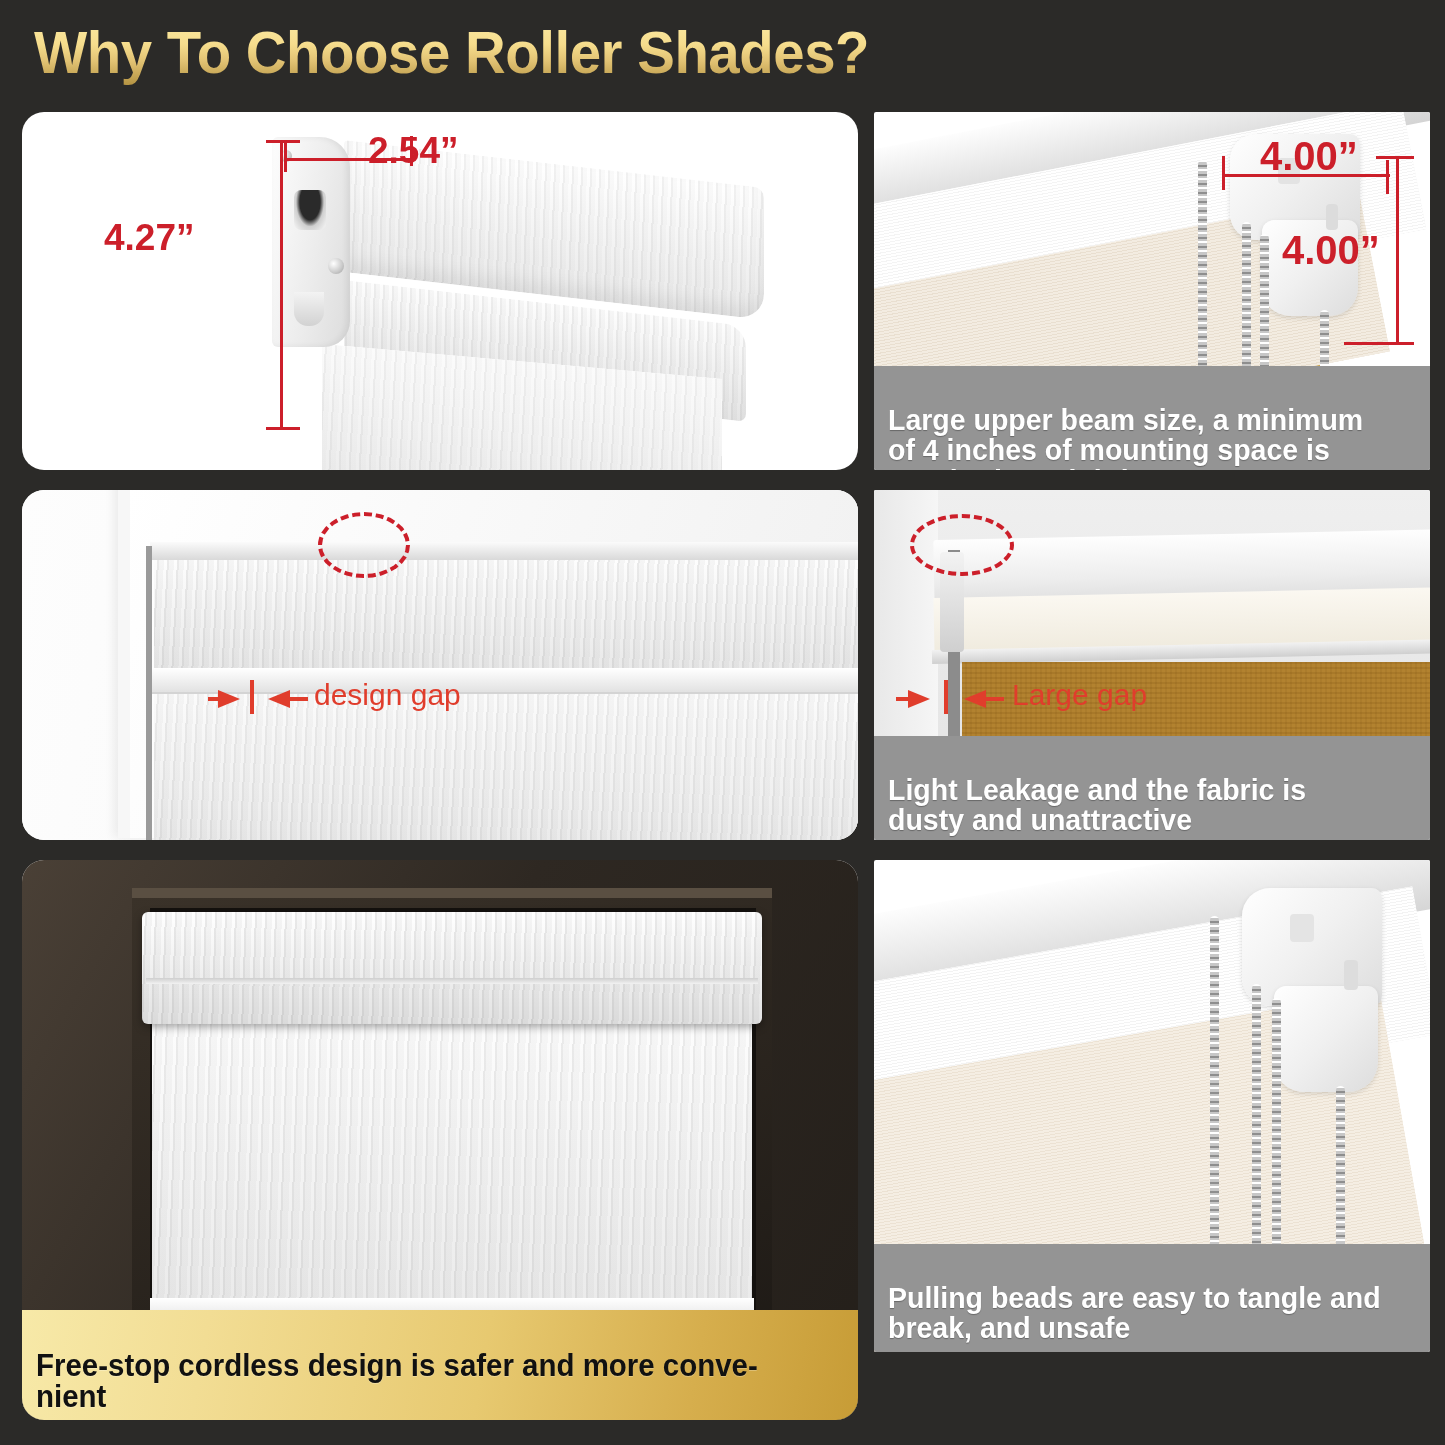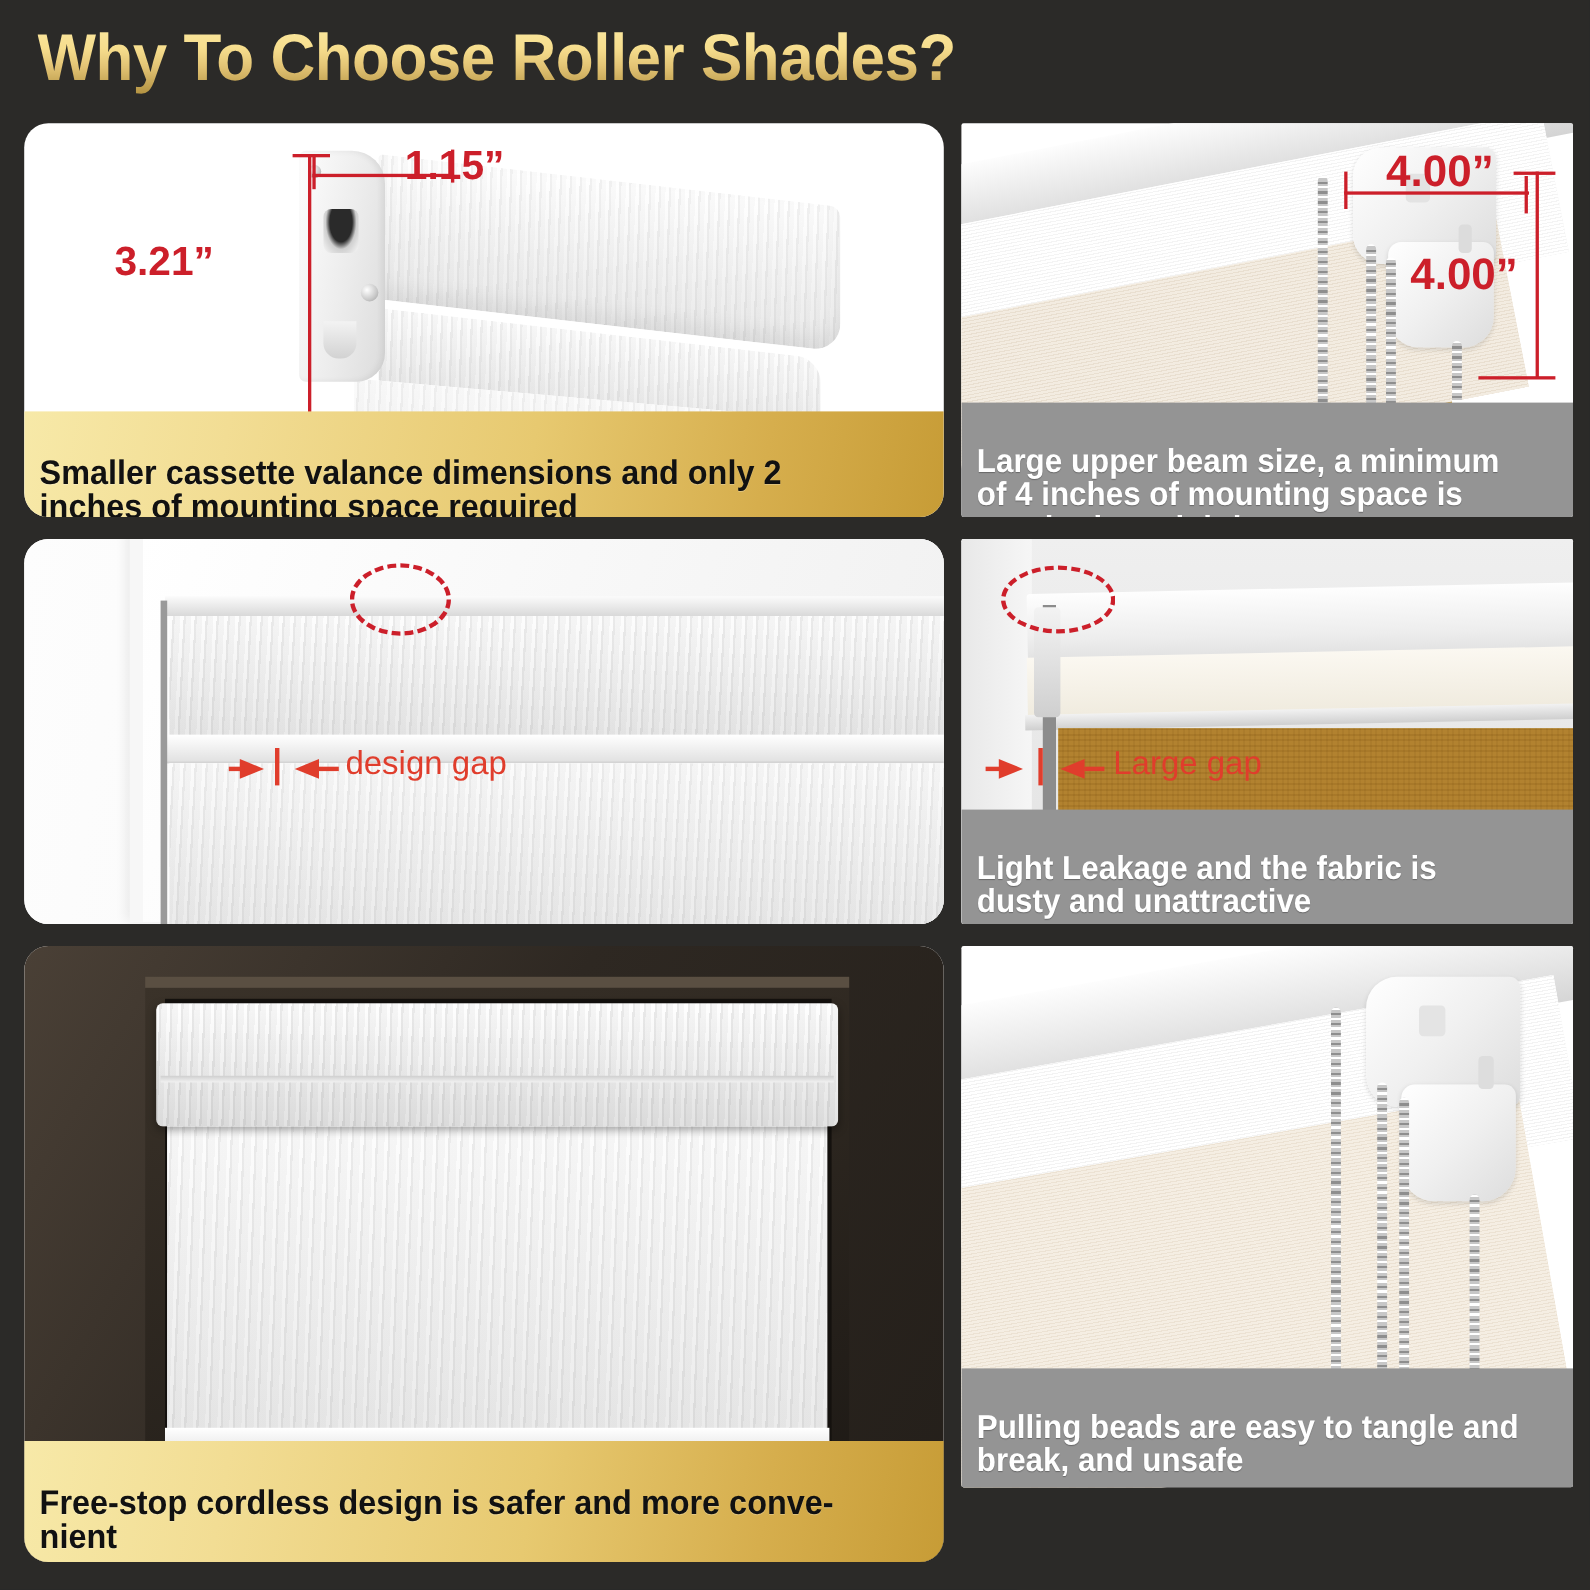--- a/index.html
+++ b/index.html
@@ -321,29 +321,26 @@
       <div class="fabric"></div>
       <div class="endcap"></div>
       <div class="pinhole"></div>
       <div class="screw" style="left:306px;top:146px"></div>
       <div class="screw" style="left:258px;top:38px;width:12px;height:12px"></div>
       <div class="knob"></div>
 
       <div class="dim-line dim-h" style="left:262px;top:46px;width:128px"></div>
       <div class="tick-v" style="left:262px;top:30px;height:30px"></div>
       <div class="tick-v" style="left:388px;top:24px;height:30px"></div>
-      <div class="dim-label" style="left:346px;top:18px;font-size:37px">1.15”</div>
+      <div class="dim-label" style="left:346px;top:18px;font-size:37px">2.54”</div>
 
       <div class="dim-line dim-v" style="left:258px;top:28px;height:290px"></div>
       <div class="tick-h" style="left:244px;top:28px;width:34px"></div>
       <div class="tick-h" style="left:244px;top:315px;width:34px"></div>
-      <div class="dim-label" style="left:82px;top:105px;font-size:37px">3.21”</div>
-    </div>
-    <div class="caption gold cap-l">
-      <span class="cap-txt">Smaller cassette valance dimensions and only 2 inches of mounting space required</span>
+      <div class="dim-label" style="left:82px;top:105px;font-size:37px">4.27”</div>
     </div>
   </div>
 
   <div class="panel right p2">
     <div class="stage">
       <div class="tube"></div>
       <div class="cloth-white"></div>
       <div class="cloth-tan"></div>
       <div class="cloth-cream"></div>
 

